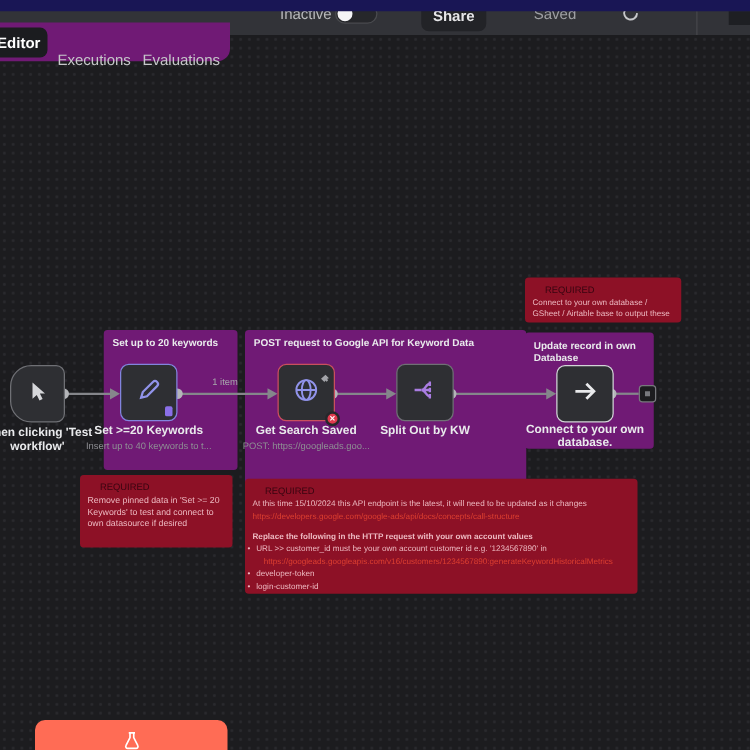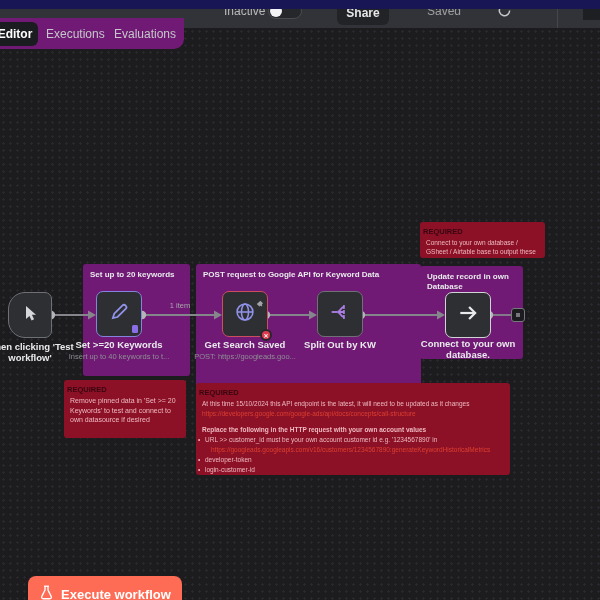--- a/index.html
+++ b/index.html
@@ -45,33 +45,33 @@
   
   .tabbar {
     position: absolute; left: 0; top: 18px; width: 184px; height: 31px;
     background: #701a75; border-radius: 0 0 10px 0; z-index: 25;
   }
   .tab-pill {
     position: absolute; left: -8px; top: 4px; width: 46px; height: 24px;
     background: #1b1c1f; border-radius: 6px; color: #ffffff;
     font-size: 12px; font-weight: 700; text-align: center; line-height: 24px;
   }
-  .tab-plain { position: absolute; top: 9px; font-size: 12px; color: #c6c7ca; }
+  .tab-plain { position: absolute; top: 23px; font-size: 12px; color: #c6c7ca; }
   .tab-exec { left: 46px; }
   .tab-eval { left: 114px; }
   
   .sticky { position: absolute; border-radius: 3px; z-index: 2; }
   .sticky.grey { background: #701a75; }
   .sticky.red { background: #8d1126; }
   .sticky .g-title {
     padding: 6px 7px 0 7px; font-size: 8px; font-weight: 700;
     color: #e9eaec; line-height: 1.3;
   }
   .sticky .r-head {
-    padding: 5px 6px 0 3px; font-size: 7.5px; font-weight: 700;
+    padding: 5px 6px 0 16px; font-size: 7.5px; font-weight: 400;
     color: #370510; line-height: 1.3;
   }
   .sticky .r-body {
     padding: 1px 6px 0 6px; font-size: 7px; color: #edb9c1; line-height: 1.4;
   }
   .sticky .r-link { color: #dd3f30; word-break: break-all; }
   .big-note { font-size: 6.5px; }
   .big-note .r-body { font-size: 6.5px; }
   .big-note .r-gap { height: 6px; }
   .big-note .bullet { position: relative; padding-left: 9px; }
@@ -271,14 +271,13 @@
 </div>
 <div class="node-label" style="left:403px;top:339px;width:130px">Connect to your own database.</div>
 
 <div class="execute-btn">
   <span>
     <svg width="15" height="15" viewBox="0 0 18 18" fill="none" stroke="#ffffff" stroke-width="1.6">
       <path d="M6 1.5h6"></path>
       <path d="M7.2 1.5v4.5L3.4 13.6a1.9 1.9 0 0 0 1.7 2.9h7.8a1.9 1.9 0 0 0 1.7-2.9L10.8 6V1.5"></path>
     </svg>
   </span>
-  <span>Execute workflow</span>
 </div>
 
 </body></html>

